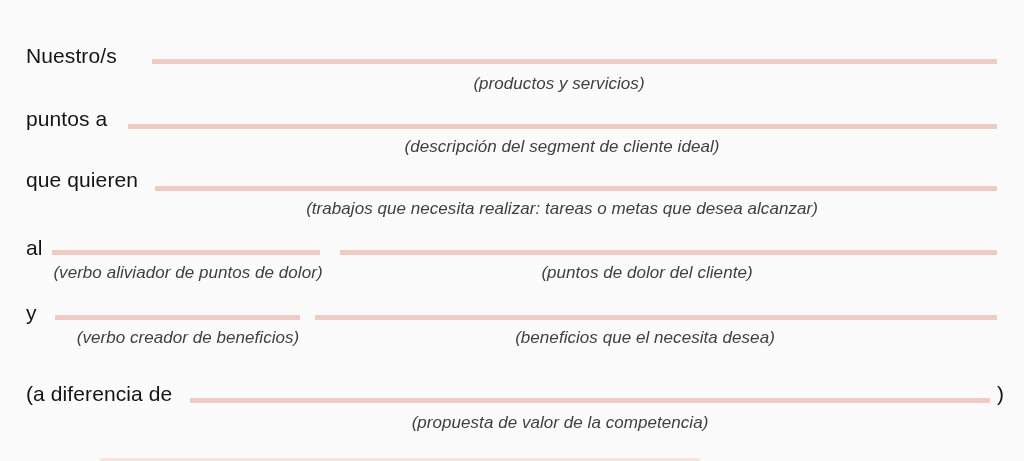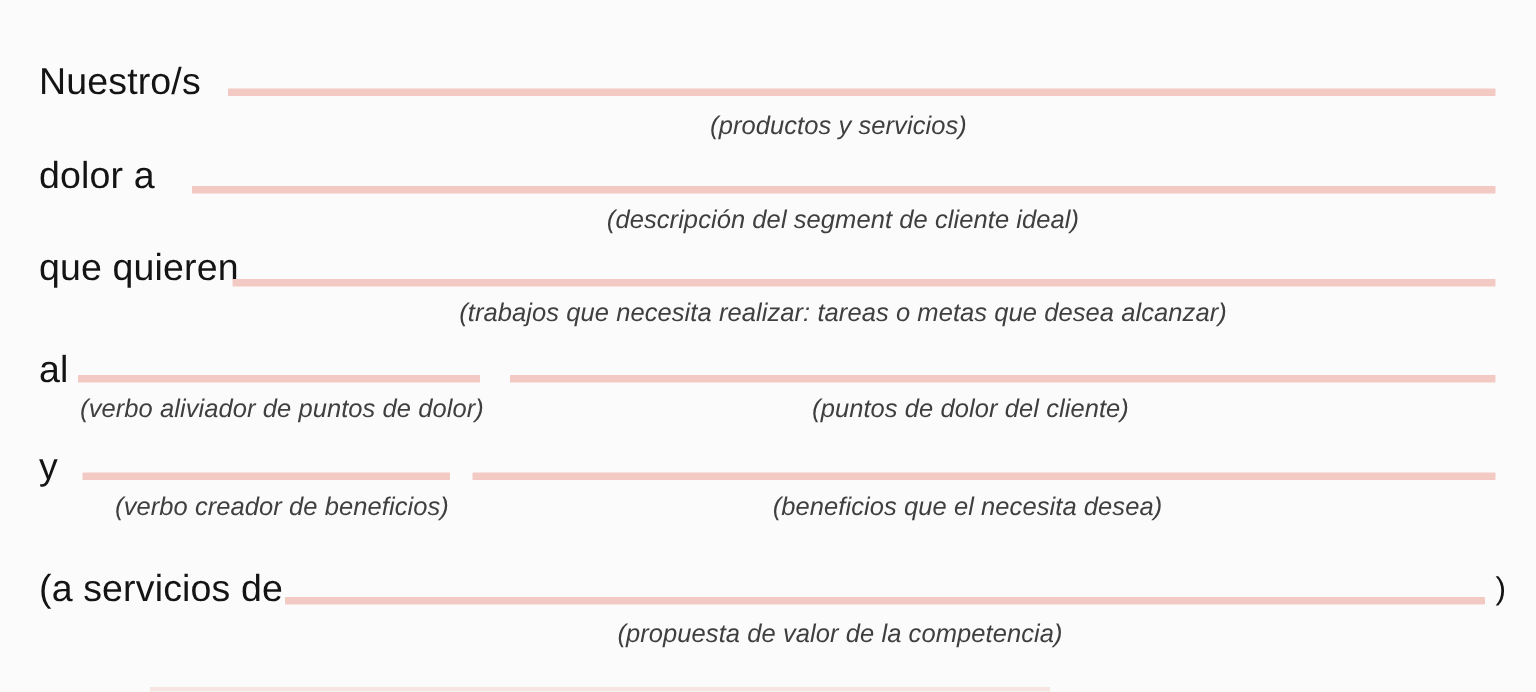--- a/index.html
+++ b/index.html
@@ -28,21 +28,21 @@
     left: 0;
     width: 1024px;
     height: 0;
   }
 
   
   .prompt {
     position: absolute;
     left: 26px;
     transform: translateY(-50%);
-    font-size: 25px;
+    font-size: 21px;
     font-weight: 400;
     color: #141414;
     letter-spacing: 0.1px;
     white-space: nowrap;
     line-height: 1;
   }
 
   
   .blank {
     position: absolute;
@@ -87,21 +87,21 @@
 <body>
 
 <div class="canvas">
 
   <div class="row" style="top: 0px;">
       <div class="prompt" style="top: 55px;">Nuestro/s</div>
       <div class="blank" style="left: 152px; width: 845px; top: 59px; background: rgb(243, 202, 195);"></div>
       <div class="hint" style="left: 559px; top: 75px;">(productos y servicios)</div>
     </div>
     <div class="row" style="top: 0px;">
-      <div class="prompt" style="top: 118px;">dolor a</div>
+      <div class="prompt" style="top: 118px;">puntos a</div>
       <div class="blank" style="left: 128px; width: 869px; top: 124px; background: rgb(243, 202, 195);"></div>
       <div class="hint" style="left: 562px; top: 138px;">(descripción del segment de cliente ideal)</div>
     </div>
     <div class="row" style="top: 0px;">
       <div class="prompt" style="top: 179px;">que quieren</div>
       <div class="blank" style="left: 155px; width: 842px; top: 186px; background: rgb(243, 202, 195);"></div>
       <div class="hint" style="left: 562px; top: 200px;">(trabajos que necesita realizar: tareas o metas que desea alcanzar)</div>
     </div>
     <div class="row" style="top: 0px;">
       <div class="prompt" style="top: 247px;">al</div>
@@ -111,19 +111,19 @@
       <div class="hint" style="left: 647px; top: 264px;">(puntos de dolor del cliente)</div>
     </div>
     <div class="row" style="top: 0px;">
       <div class="prompt" style="top: 312px;">y</div>
       <div class="blank" style="left: 55px; width: 245px; top: 315px; background: rgb(243, 202, 195);"></div>
       <div class="blank" style="left: 315px; width: 682px; top: 315px; background: rgb(243, 202, 195);"></div>
       <div class="hint" style="left: 188px; top: 329px;">(verbo creador de beneficios)</div>
       <div class="hint" style="left: 645px; top: 329px;">(beneficios que el necesita desea)</div>
     </div>
     <div class="row" style="top: 0px;">
-      <div class="prompt" style="top: 393px;">(a servicios de</div>
+      <div class="prompt" style="top: 393px;">(a diferencia de</div>
       <div class="blank" style="left: 190px; width: 800px; top: 398px; background: rgb(243, 202, 195);"></div>
       <div class="hint" style="left: 560px; top: 414px;">(propuesta de valor de la competencia)</div>
       <div class="closing-paren" style="left: 997px; top: 393px;">)</div>
     </div>
     <div class="edge-sliver"></div>
 </div>
 
 </body></html>

